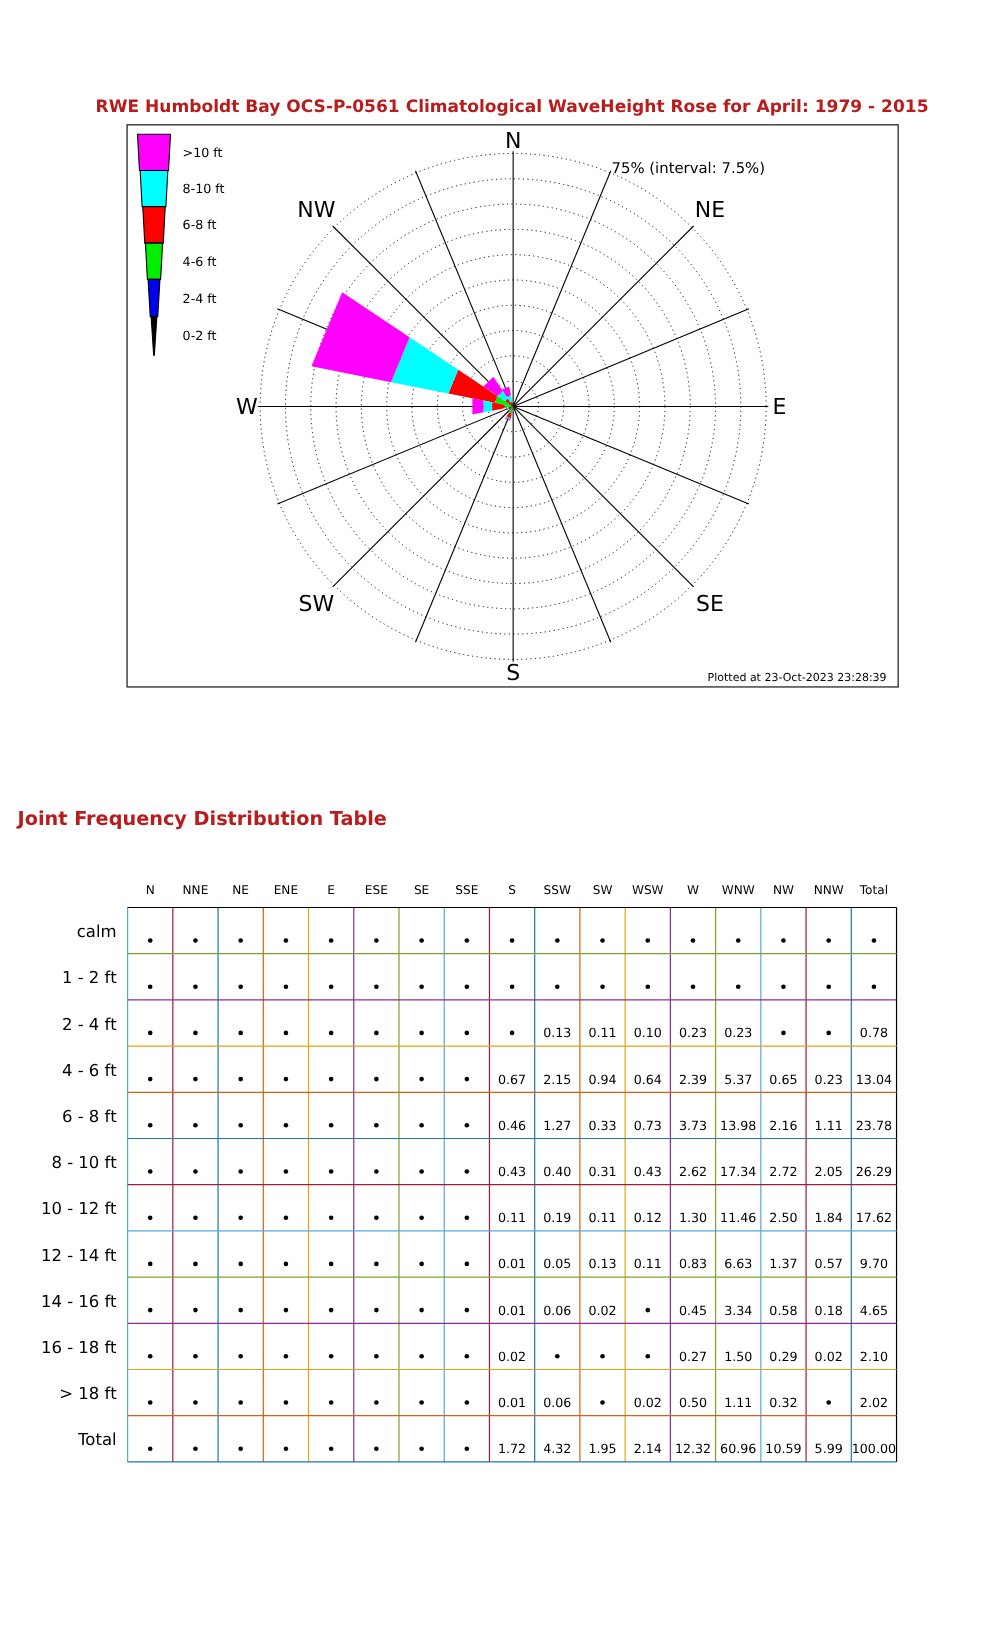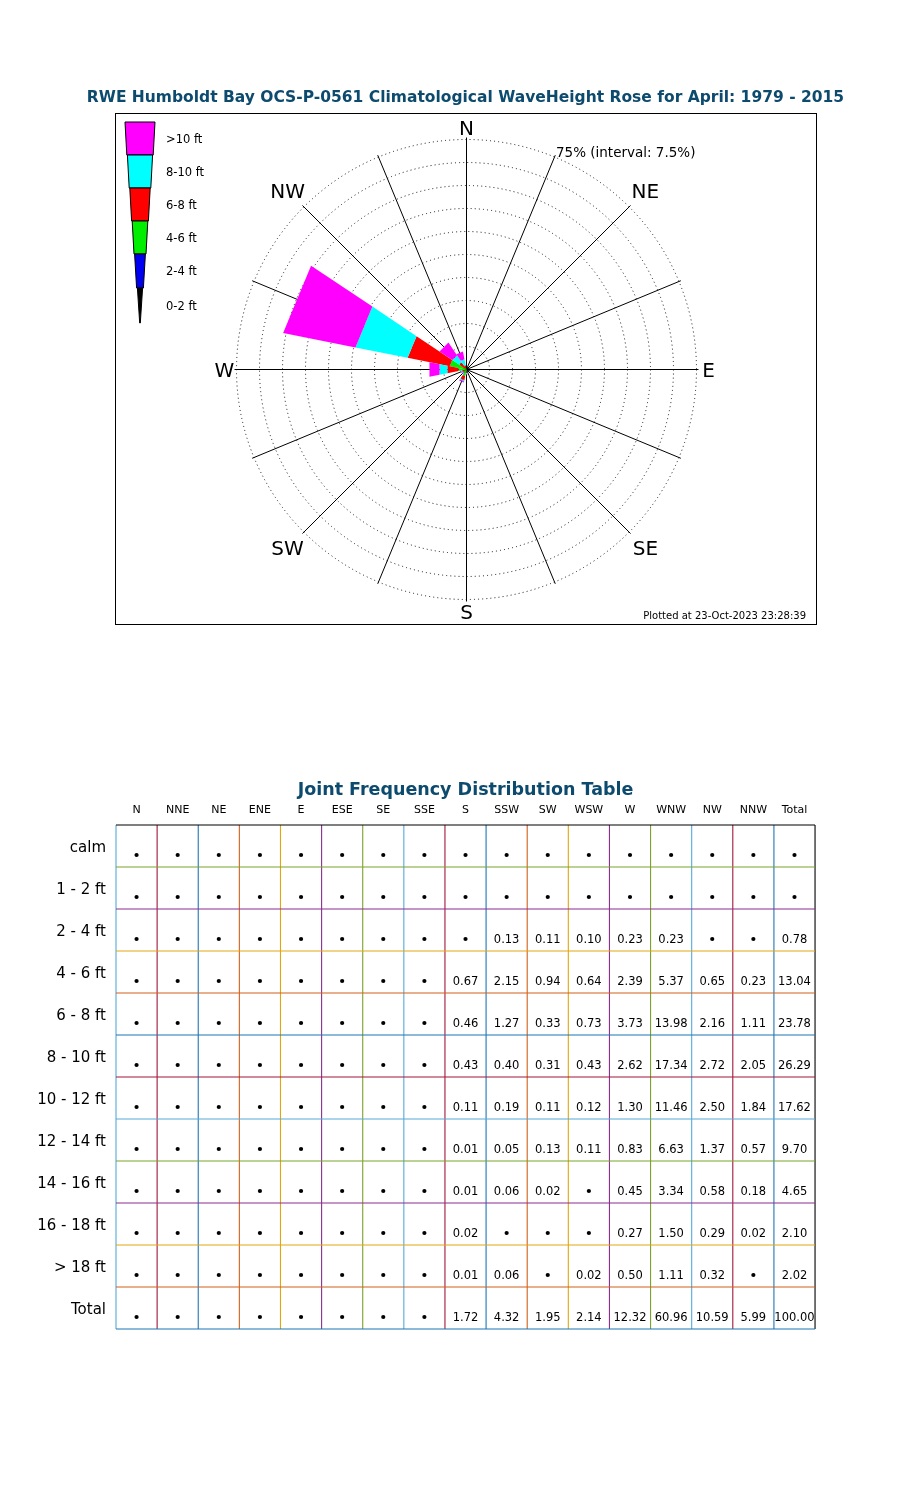--- a/index.html
+++ b/index.html
@@ -1,24 +1,24 @@
 <!DOCTYPE html>
 <html><head>
 <meta charset="utf-8">
 <style>
   html,body{margin:0;padding:0;background:#ffffff;}
   .canvas{position:relative;width:900px;height:1500px;background:#fff;overflow:hidden;
-          font-family:"DejaVu Sans","Liberation Sans",sans-serif;color:#0c4a6e;}
+          font-family:"DejaVu Sans","Liberation Sans",sans-serif;color:#b91c1c;}
   .title1{position:absolute;left:30px;top:88px;width:871px;text-align:center;
           font-size:15.5px;font-weight:bold;letter-spacing:0px;}
   .chart-box{position:absolute;left:115px;top:113px;width:702px;height:512px;
              border:1.5px solid #000;box-sizing:border-box;background:#fff;}
   .chart-box svg{display:block;}
-  .title2{position:absolute;left:30px;top:735px;width:871px;text-align:center;
-          font-size:17.5px;font-weight:bold;margin-top:44px;}
+  .title2{position:absolute;left:16px;top:735px;width:871px;text-align:left;
+          font-size:17.5px;font-weight:bold;}
   .table-svg{position:absolute;left:0;top:760px;}
   text{font-family:"DejaVu Sans","Liberation Sans",sans-serif;}
   .radial-note{font-size:13.5px;}
   .plotted-at{font-size:10px;}
 </style>
 </head>
 <body>
 
 <div class="canvas">
 

